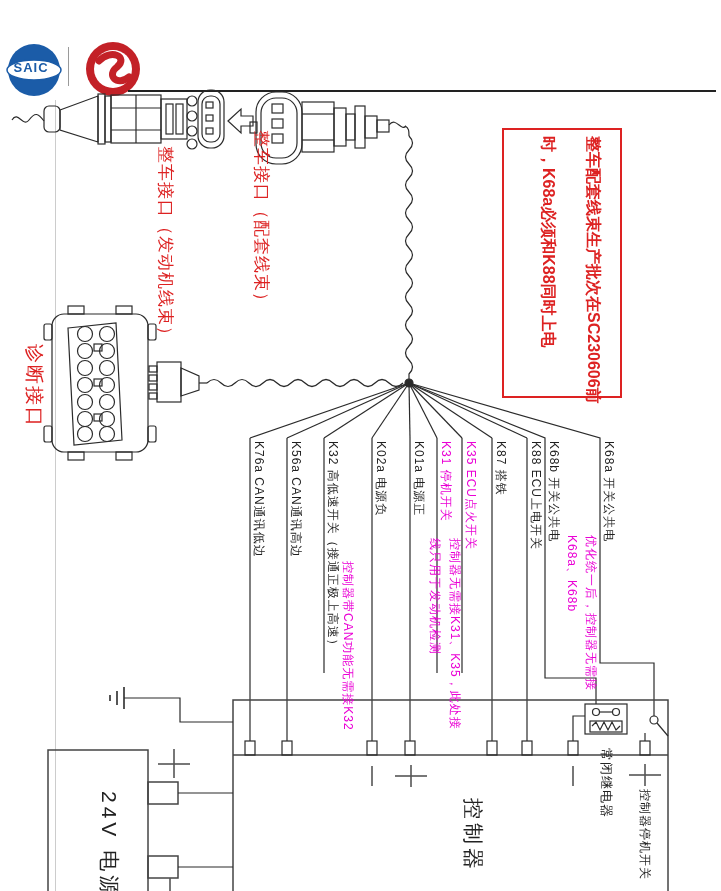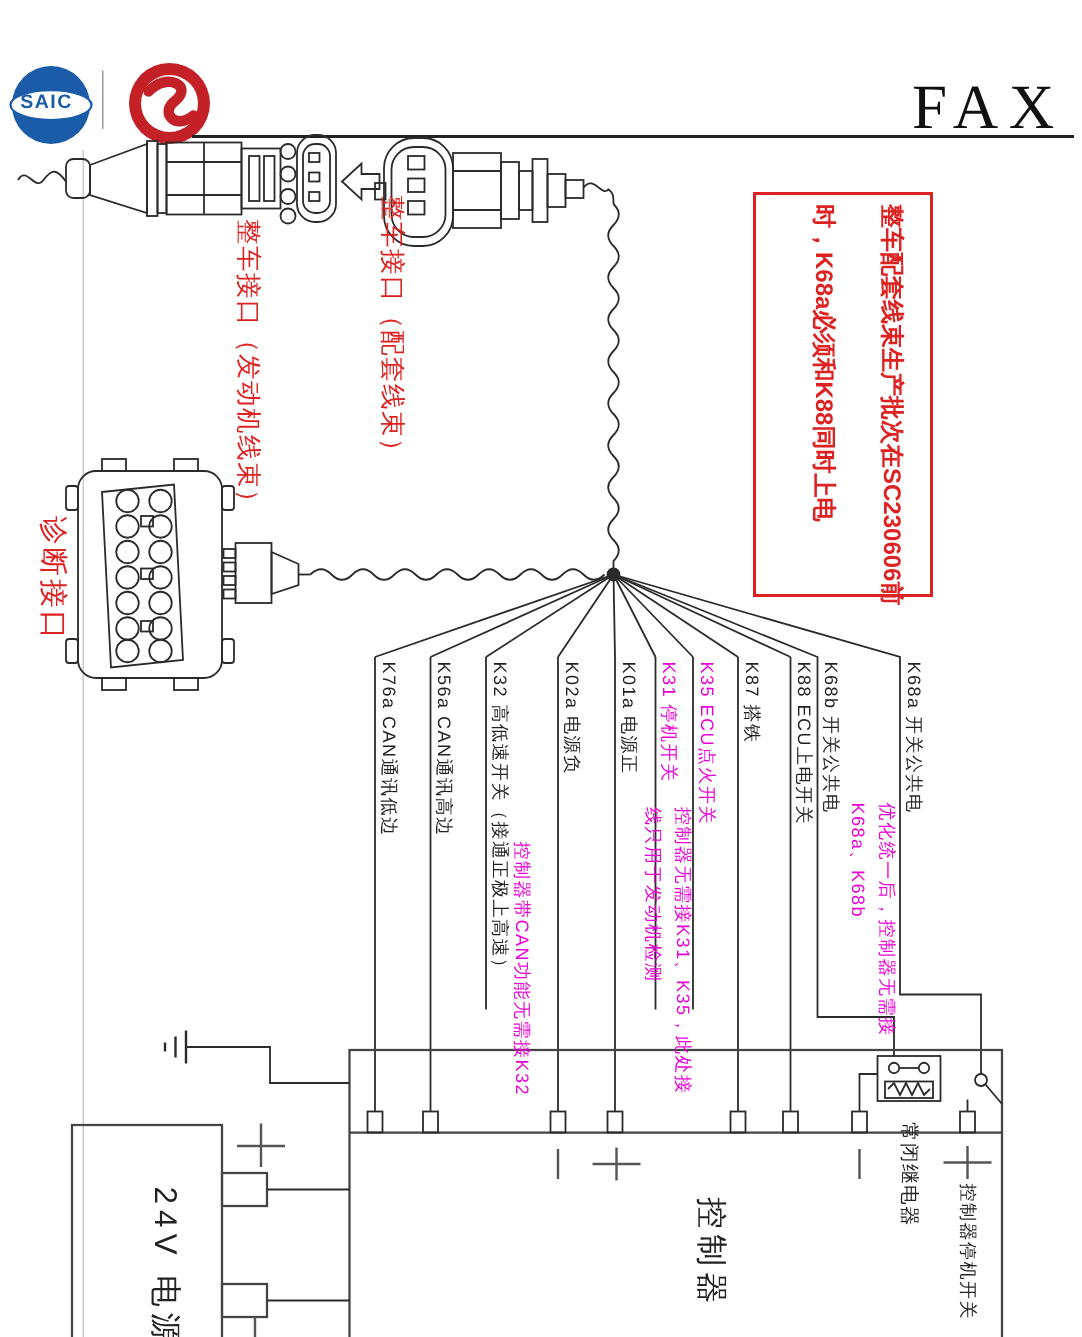--- a/index.html
+++ b/index.html
@@ -38,21 +38,20 @@
     <circle cx="29" cy="29" r="26" fill="#1b5ca8"></circle>
     <ellipse cx="29" cy="29" rx="27" ry="10" fill="#ffffff" stroke="#1b5ca8" stroke-width="1.5"></ellipse>
   </svg>
   <div id="saic-text">SAIC</div>
   <div id="logo-divider"></div>
   <svg width="58" height="58" style="left:84px;top:2px;">
     <circle cx="29" cy="29" r="27" fill="#c32127"></circle>
     <circle cx="29" cy="29" r="19" fill="#ffffff"></circle>
     <path d="M15,21 C27,8 45,17 33,27 C22,35 33,47 45,37" stroke="#c32127" stroke-width="7" fill="none" stroke-linecap="round"></path>
   </svg>
-  <div id="fax-label">FAX</div>
   <div id="header-rule"></div>
 
   <div id="page-left-edge"></div>
   <div id="page-bottom-strip"></div>
 
   <svg width="721" height="891" viewBox="0 0 721 891" stroke="#2b2b2b" stroke-width="1.2" fill="none">
 
     <g>
       <path d="M12,82 c6,-10 11,8 17,0 s9,-7 15,1"></path>
       <rect x="44" y="68" width="16" height="26" rx="5"></rect>

